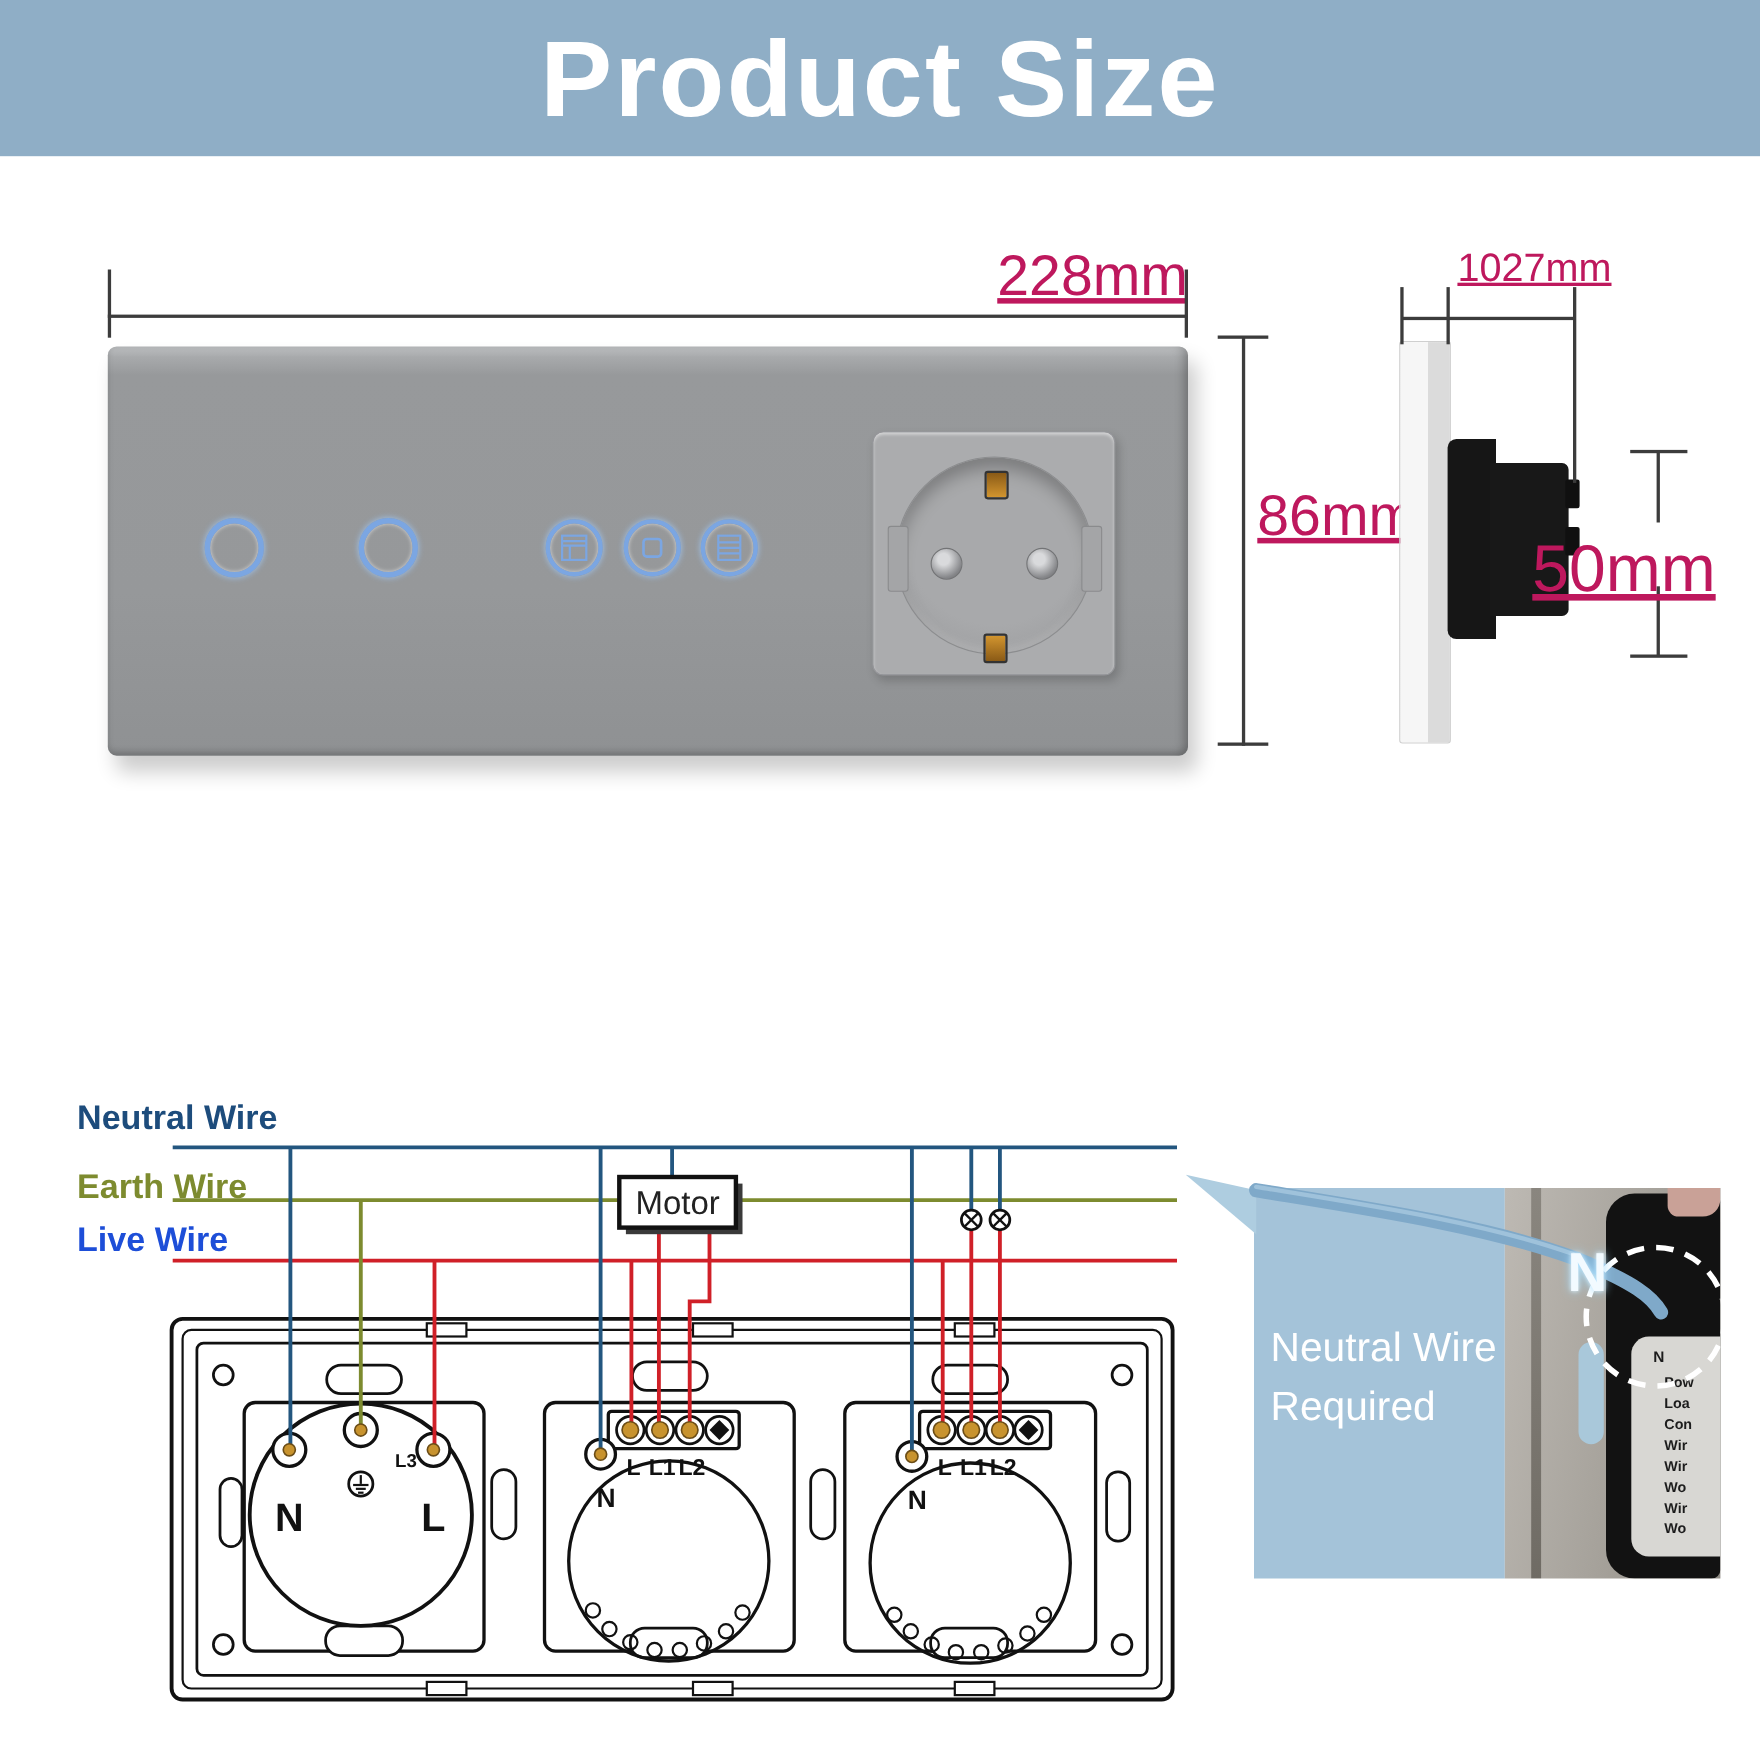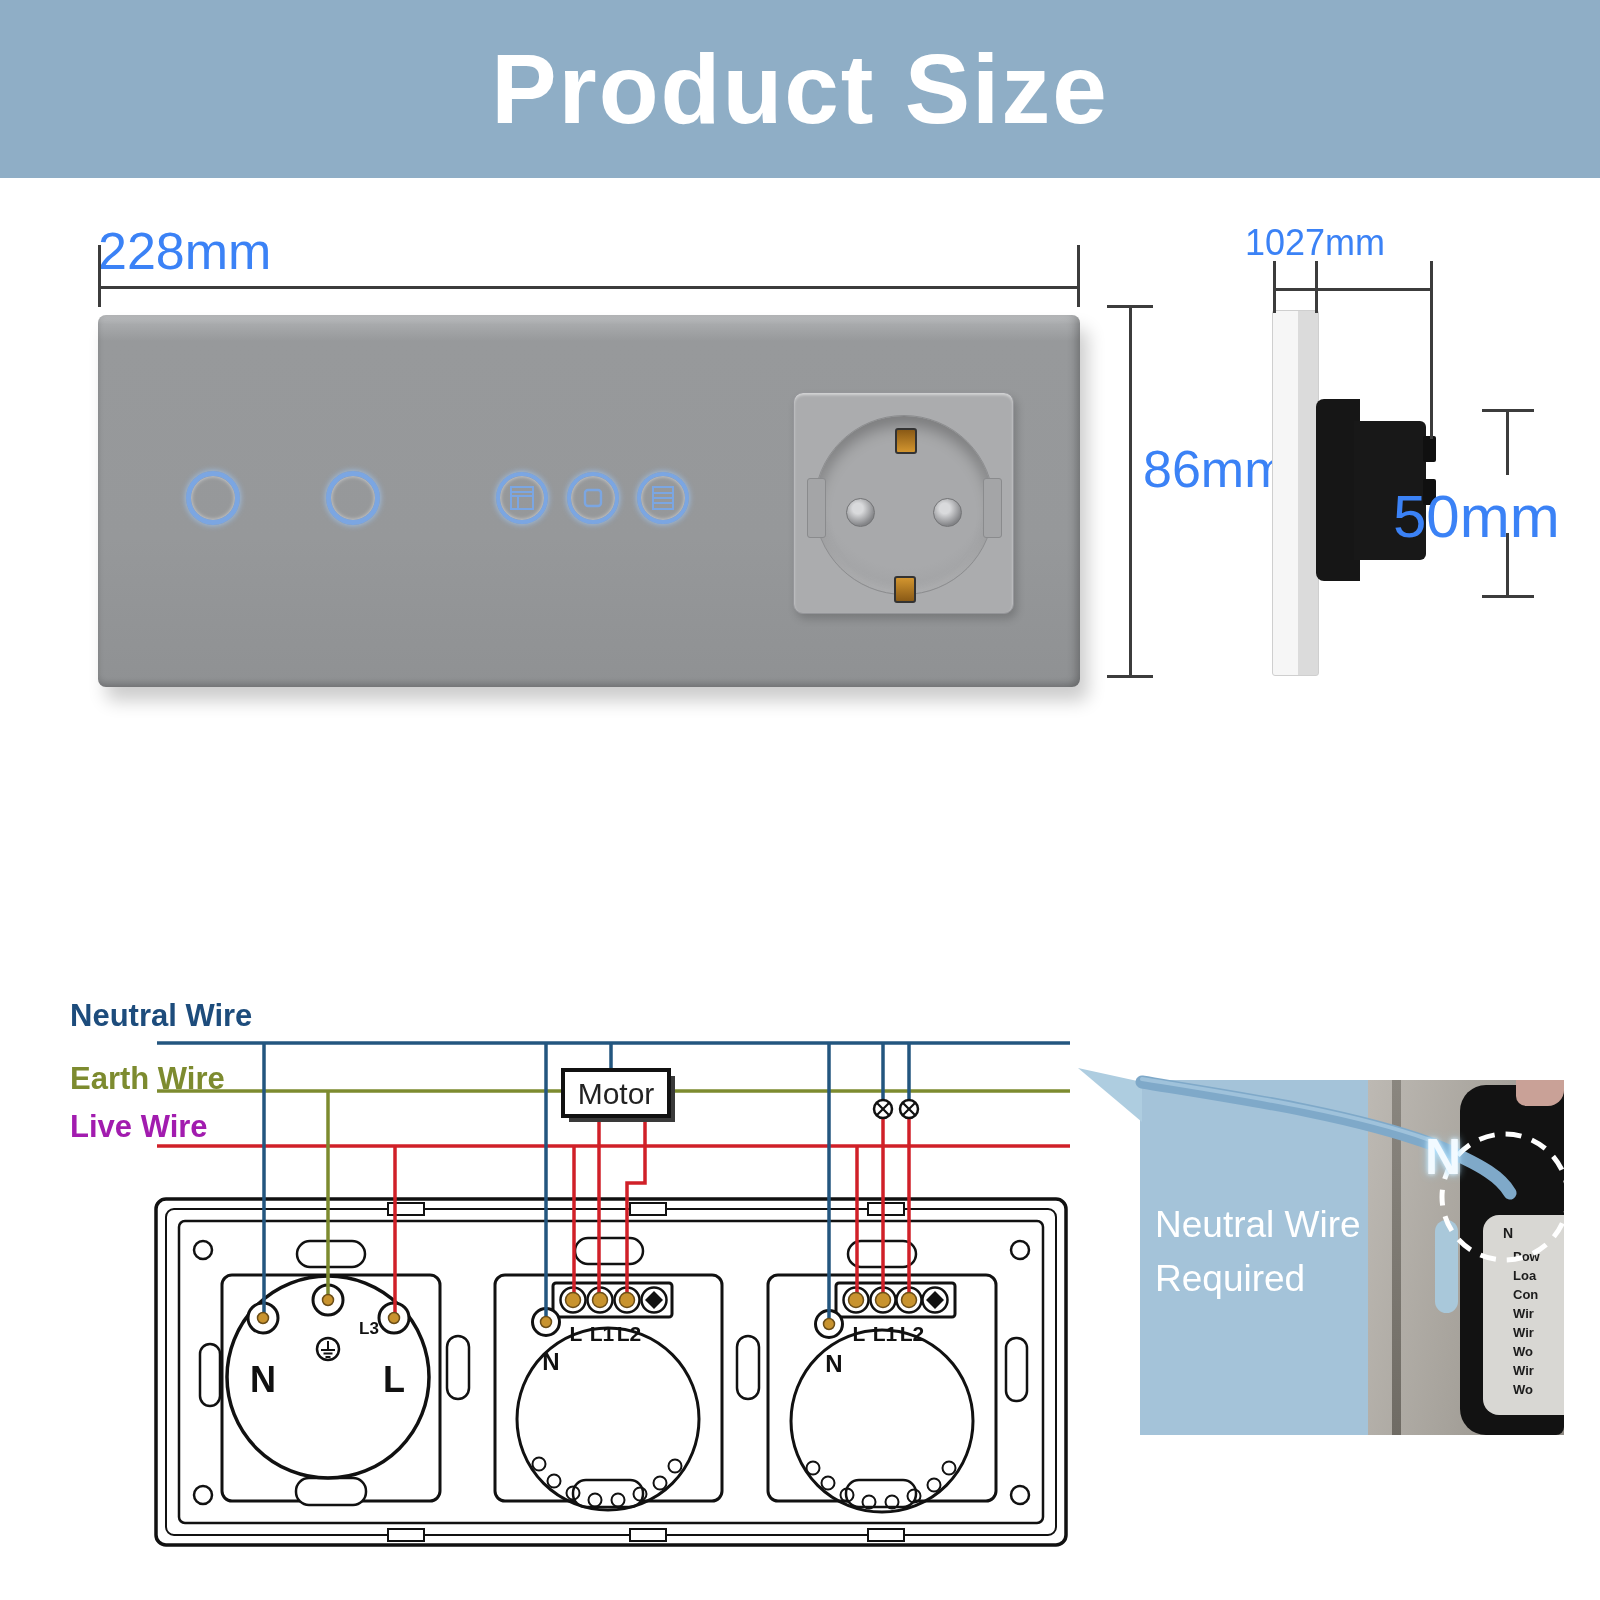--- a/index.html
+++ b/index.html
@@ -4,21 +4,21 @@
 <style>
   html,body{margin:0;padding:0;background:#ffffff;}
   #canvas{
     position:relative;width:1600px;height:1600px;background:#ffffff;overflow:hidden;
     font-family:"Liberation Sans", sans-serif;
   }
   .abs{position:absolute;}
   .banner{left:0;width:1600px;background:#8FAEC6;display:flex;align-items:center;justify-content:center;}
   .banner-title{color:#ffffff;font-weight:bold;font-size:98px;letter-spacing:2px;}
   .dimline{background:#3c3c3c;}
-  .dimlabel{color:#3b82f6;font-size:52px;text-align:left;}
+  .dimlabel{color:#be185d;font-size:52px;text-align:right;text-decoration:underline;}
   .glass-panel{
     left:98px;top:315px;width:982px;height:372px;border-radius:8px;
     background:linear-gradient(180deg,#c4c6c8 0%,#a8aaac 2.5%,#97999b 7%,#96989a 60%,#8f9193 100%);
     box-shadow:inset -5px 0 8px rgba(0,0,0,.18), inset 0 -4px 6px rgba(0,0,0,.12), 8px 14px 18px rgba(0,0,0,.20);
   }
   .touch-ring{
     width:54px;height:54px;border-radius:50%;border:5px solid #7BA6E2;box-sizing:border-box;
     box-shadow:0 0 6px rgba(160,200,245,.95), inset 0 0 4px rgba(255,255,255,.65);
   }
   .curtain-ring{
@@ -28,21 +28,21 @@
   }
   .legend-label{font-weight:bold;font-size:31px;}
   .note-text{color:#ffffff;font-size:37px;line-height:54px;}
   svg text{font-family:"Liberation Sans", sans-serif;}
 </style>
 </head>
 <body>
 
 <div id="canvas">
 
-  <div class="abs banner" style="top:0;height:178px;text-align:right;">
+  <div class="abs banner" style="top:0;height:142px;text-align:right;">
     <div class="banner-title">Product Size</div>
   </div>
 
   <div class="abs dimlabel" style="left:98px;top:221px;width:982px;">228mm</div>
   <div class="abs dimline" style="left:98px;top:286px;width:982px;height:3px;"></div>
   <div class="abs dimline" style="left:98px;top:245px;width:3px;height:62px;"></div>
   <div class="abs dimline" style="left:1077px;top:245px;width:3px;height:62px;"></div>
 
   <div class="abs glass-panel">
 
@@ -101,21 +101,21 @@
 
   <div class="abs dimline" style="left:1506px;top:411px;width:3px;height:64px;"></div>
   <div class="abs dimline" style="left:1506px;top:533px;width:3px;height:64px;"></div>
   <div class="abs dimline" style="left:1482px;top:409px;width:52px;height:3px;"></div>
   <div class="abs dimline" style="left:1482px;top:595px;width:52px;height:3px;"></div>
   <div class="abs dimlabel" style="left:1393px;top:482px;font-size:60px;">50mm</div>
 
 
   <div class="abs legend-label" style="left:70px;top:998px;color:#1D4C7C;">Neutral Wire</div>
   <div class="abs legend-label" style="left:70px;top:1061px;color:#7D8B2F;">Earth Wire</div>
-  <div class="abs legend-label" style="left:70px;top:1109px;color:#a21caf;">Live Wire</div>
+  <div class="abs legend-label" style="left:70px;top:1109px;color:#1d4ed8;">Live Wire</div>
 
   <svg class="abs" style="left:0;top:950px;" width="1600" height="650" viewBox="0 0 1600 650">
 
     <g fill="none" stroke="#111">
       <rect x="156" y="249" width="910" height="346" rx="10" stroke-width="3.5"></rect>
       <rect x="166" y="259" width="890" height="326" rx="8" stroke-width="2"></rect>
       <rect x="179" y="271" width="864" height="302" rx="6" stroke-width="2.5"></rect>
       <rect x="388" y="253" width="36" height="12" fill="#fff" stroke-width="2"></rect>
       <rect x="630" y="253" width="36" height="12" fill="#fff" stroke-width="2"></rect>
       <rect x="868" y="253" width="36" height="12" fill="#fff" stroke-width="2"></rect>

